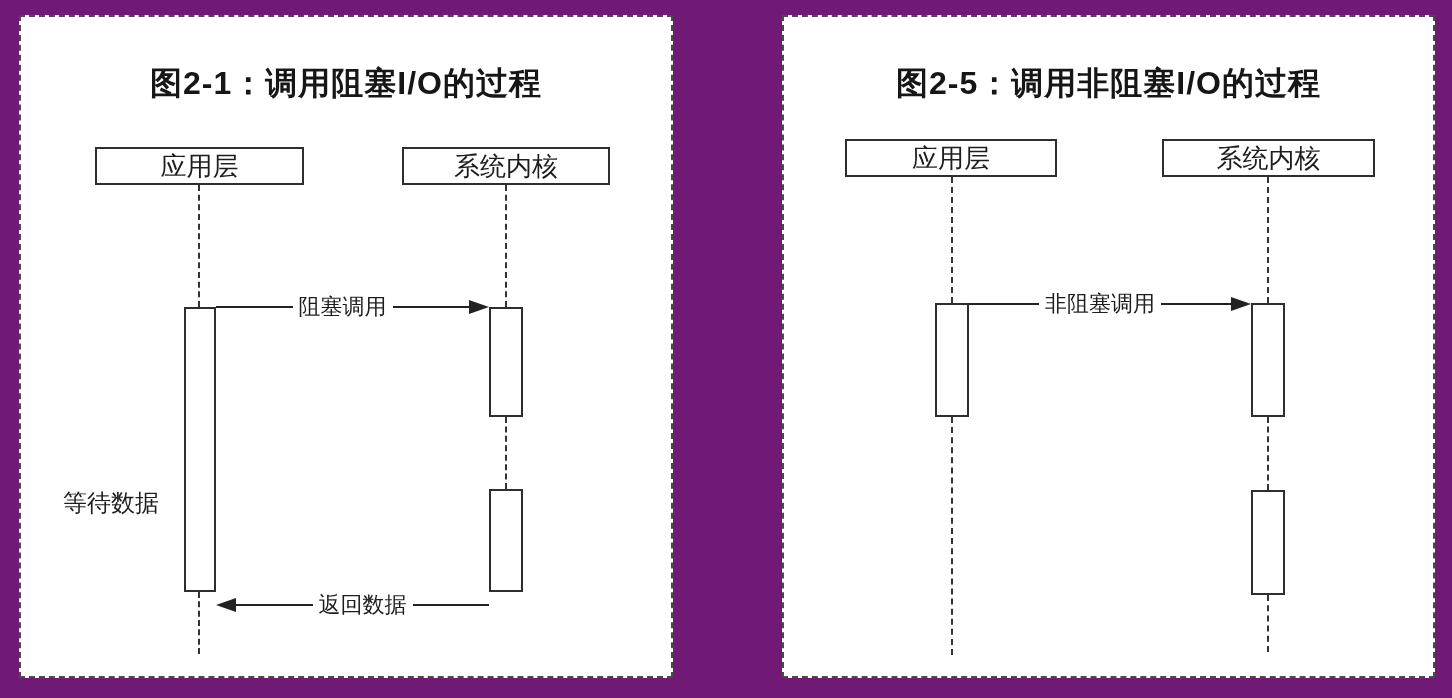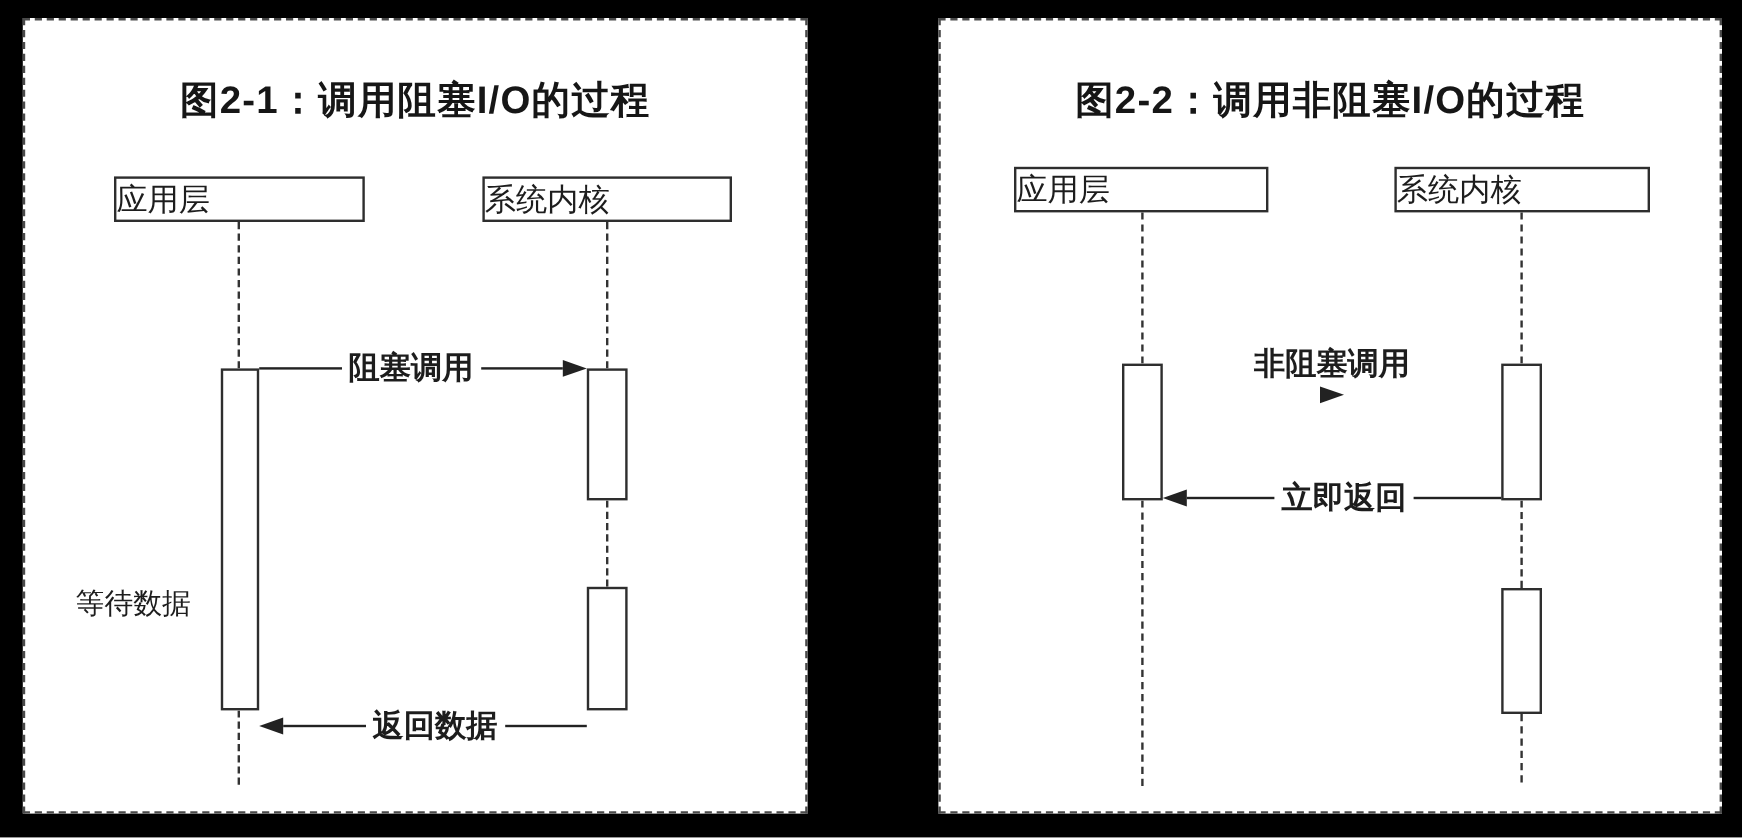--- a/index.html
+++ b/index.html
@@ -1,46 +1,46 @@
 <!DOCTYPE html>
 <html><head>
 <meta charset="utf-8">
 <style>
   html,body{margin:0;padding:0;background:#ffffff;}
   #stage{
-    position:relative;width:1452px;height:698px;background:#000000;overflow:hidden;
+    position:relative;width:1452px;height:698px;background:#701a75;overflow:hidden;
     font-family:"Liberation Serif","DejaVu Serif",serif;color:#1a1a1a;
   }
   .panel{
     position:absolute;top:15px;height:659px;border:2px dashed #4a4a4a;background:#ffffff;
   }
   #panel-1{left:19px;width:650px;}
   #panel-2{left:782px;width:649px;}
   .fig-title{
     position:absolute;top:45px;left:0;width:100%;text-align:center;
     font-family:"Liberation Sans","DejaVu Sans",sans-serif;
     font-weight:bold;font-size:32px;letter-spacing:1px;color:#161616;
   }
   .actor-box{
     position:absolute;height:38px;border:2px solid #2e2e2e;background:#ffffff;
-    display:flex;align-items:center;justify-content:flex-start;
+    display:flex;align-items:center;justify-content:center;
     font-size:26px;color:#1d1d1d;box-sizing:border-box;
   }
   .lifeline{
     position:absolute;width:0;border-left:2px dashed #333333;
   }
   .activation{
     position:absolute;border:2px solid #2e2e2e;background:#ffffff;box-sizing:border-box;
   }
   .msg{
     position:absolute;height:36px;display:flex;align-items:center;
   }
   .msg .seg{flex:1;height:2px;background:#222222;}
   .msg .mlabel{
-    padding:0 6px;font-size:26px;color:#1d1d1d;white-space:nowrap;line-height:36px;font-weight:bold;
+    padding:0 6px;font-size:22px;color:#1d1d1d;white-space:nowrap;line-height:36px;
   }
   .head{width:0;height:0;}
   .head.right{border-top:7px solid transparent;border-bottom:7px solid transparent;border-left:20px solid #222222;}
   .head.left{border-top:7px solid transparent;border-bottom:7px solid transparent;border-right:20px solid #222222;}
   .note-label{
     position:absolute;font-size:24px;color:#1d1d1d;text-align:left;white-space:nowrap;
   }
 </style>
 </head>
 <body>
@@ -77,47 +77,41 @@
       <div class="head left"></div>
       <div class="seg"></div>
       <div class="mlabel">返回数据</div>
       <div class="seg"></div>
     </div>
 
     <div class="note-label" style="left:42px;top:470px;width:118px;">等待数据</div>
   </div>
 
   <div class="panel" id="panel-2">
-    <div class="fig-title">图2-2：调用非阻塞I/O的过程</div>
+    <div class="fig-title">图2-5：调用非阻塞I/O的过程</div>
 
     <div class="actor-box" style="left:61px;top:122px;width:212px;">
       <span>应用层</span>
     </div>
     <div class="actor-box" style="left:378px;top:122px;width:213px;">
       <span>系统内核</span>
     </div>
 
     <div class="lifeline" style="left:167px;top:160px;height:126px;"></div>
     <div class="lifeline" style="left:483px;top:160px;height:126px;"></div>
     <div class="lifeline" style="left:167px;top:400px;height:238px;"></div>
     <div class="lifeline" style="left:483px;top:400px;height:73px;"></div>
     <div class="lifeline" style="left:483px;top:578px;height:57px;"></div>
 
     <div class="activation" style="left:151px;top:286px;width:34px;height:114px;"></div>
     <div class="activation" style="left:467px;top:286px;width:34px;height:114px;"></div>
     <div class="activation" style="left:467px;top:473px;width:34px;height:105px;"></div>
 
-    <div class="msg" style="left:185px;top:269px;width:282px;flex-direction:column;">
+    <div class="msg" style="left:185px;top:269px;width:282px;">
       <div class="seg"></div>
       <div class="mlabel">非阻塞调用</div>
       <div class="seg"></div>
       <div class="head right"></div>
     </div>
 
-    <div class="msg" style="left:185px;top:380px;width:282px;">
-      <div class="head left"></div>
-      <div class="seg"></div>
-      <div class="mlabel">立即返回</div>
-      <div class="seg"></div>
-    </div>
   </div>
 
 </div>
 
 </body></html>

